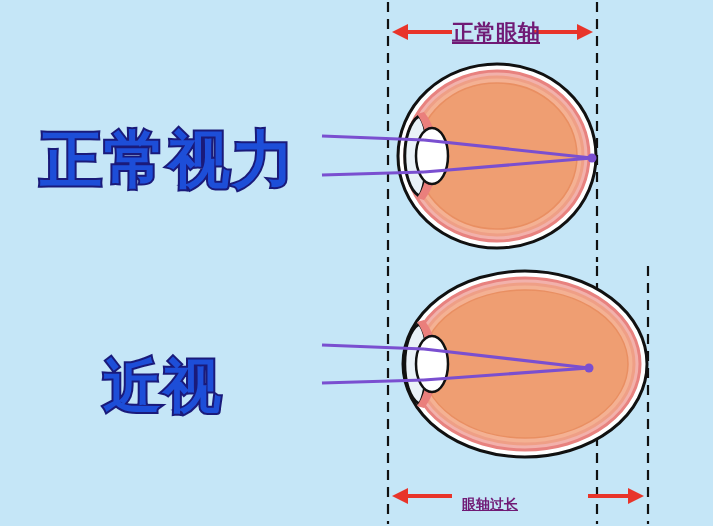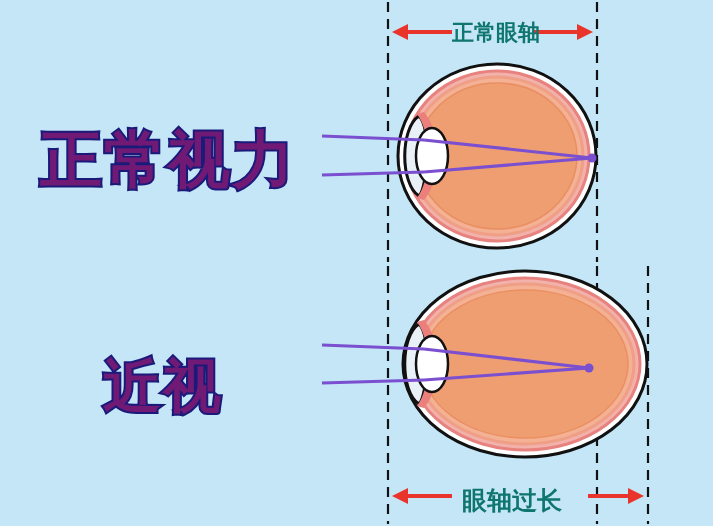--- a/index.html
+++ b/index.html
@@ -22,34 +22,35 @@
   }
   svg.diagram {
     position: absolute;
     left: 0; top: 0;
     width: 713px;
     height: 526px;
   }
   .bigLabel {
     position: absolute;
     font-weight: bold;
-    color: #701a75;
+    color: #1d4ed8;
     -webkit-text-stroke: 4px #1a1a7a;
     paint-order: stroke fill;
     letter-spacing: 2px;
     white-space: nowrap;
   }
   .bigLabel span {
     position: relative;
   }
   .arrowLabel {
     position: absolute;
-    color: #0f766e;
+    color: #701a75;
     font-weight: bold;
     white-space: nowrap;
+    text-decoration: underline;
   }
 </style>
 </head>
 <body>
 
 <div id="stage">
 
   <svg class="diagram" viewBox="0 0 713 526">
 
     <g>
@@ -127,17 +128,17 @@
   </div>
 
   <div class="bigLabel" style="left:103px; top:330px; font-size:58px;margin-top:18px;">
     <span>近视</span>
   </div>
 
   <div class="arrowLabel" style="left:452px; top:18px; font-size:22px;">
     <span>正常眼轴</span>
   </div>
 
-  <div class="arrowLabel" style="left:462px; top:484px; font-size:25px;">
+  <div class="arrowLabel" style="left:462px; top:496px; font-size:14px;">
     <span>眼轴过长</span>
   </div>
 
 </div>
 
 </body></html>

